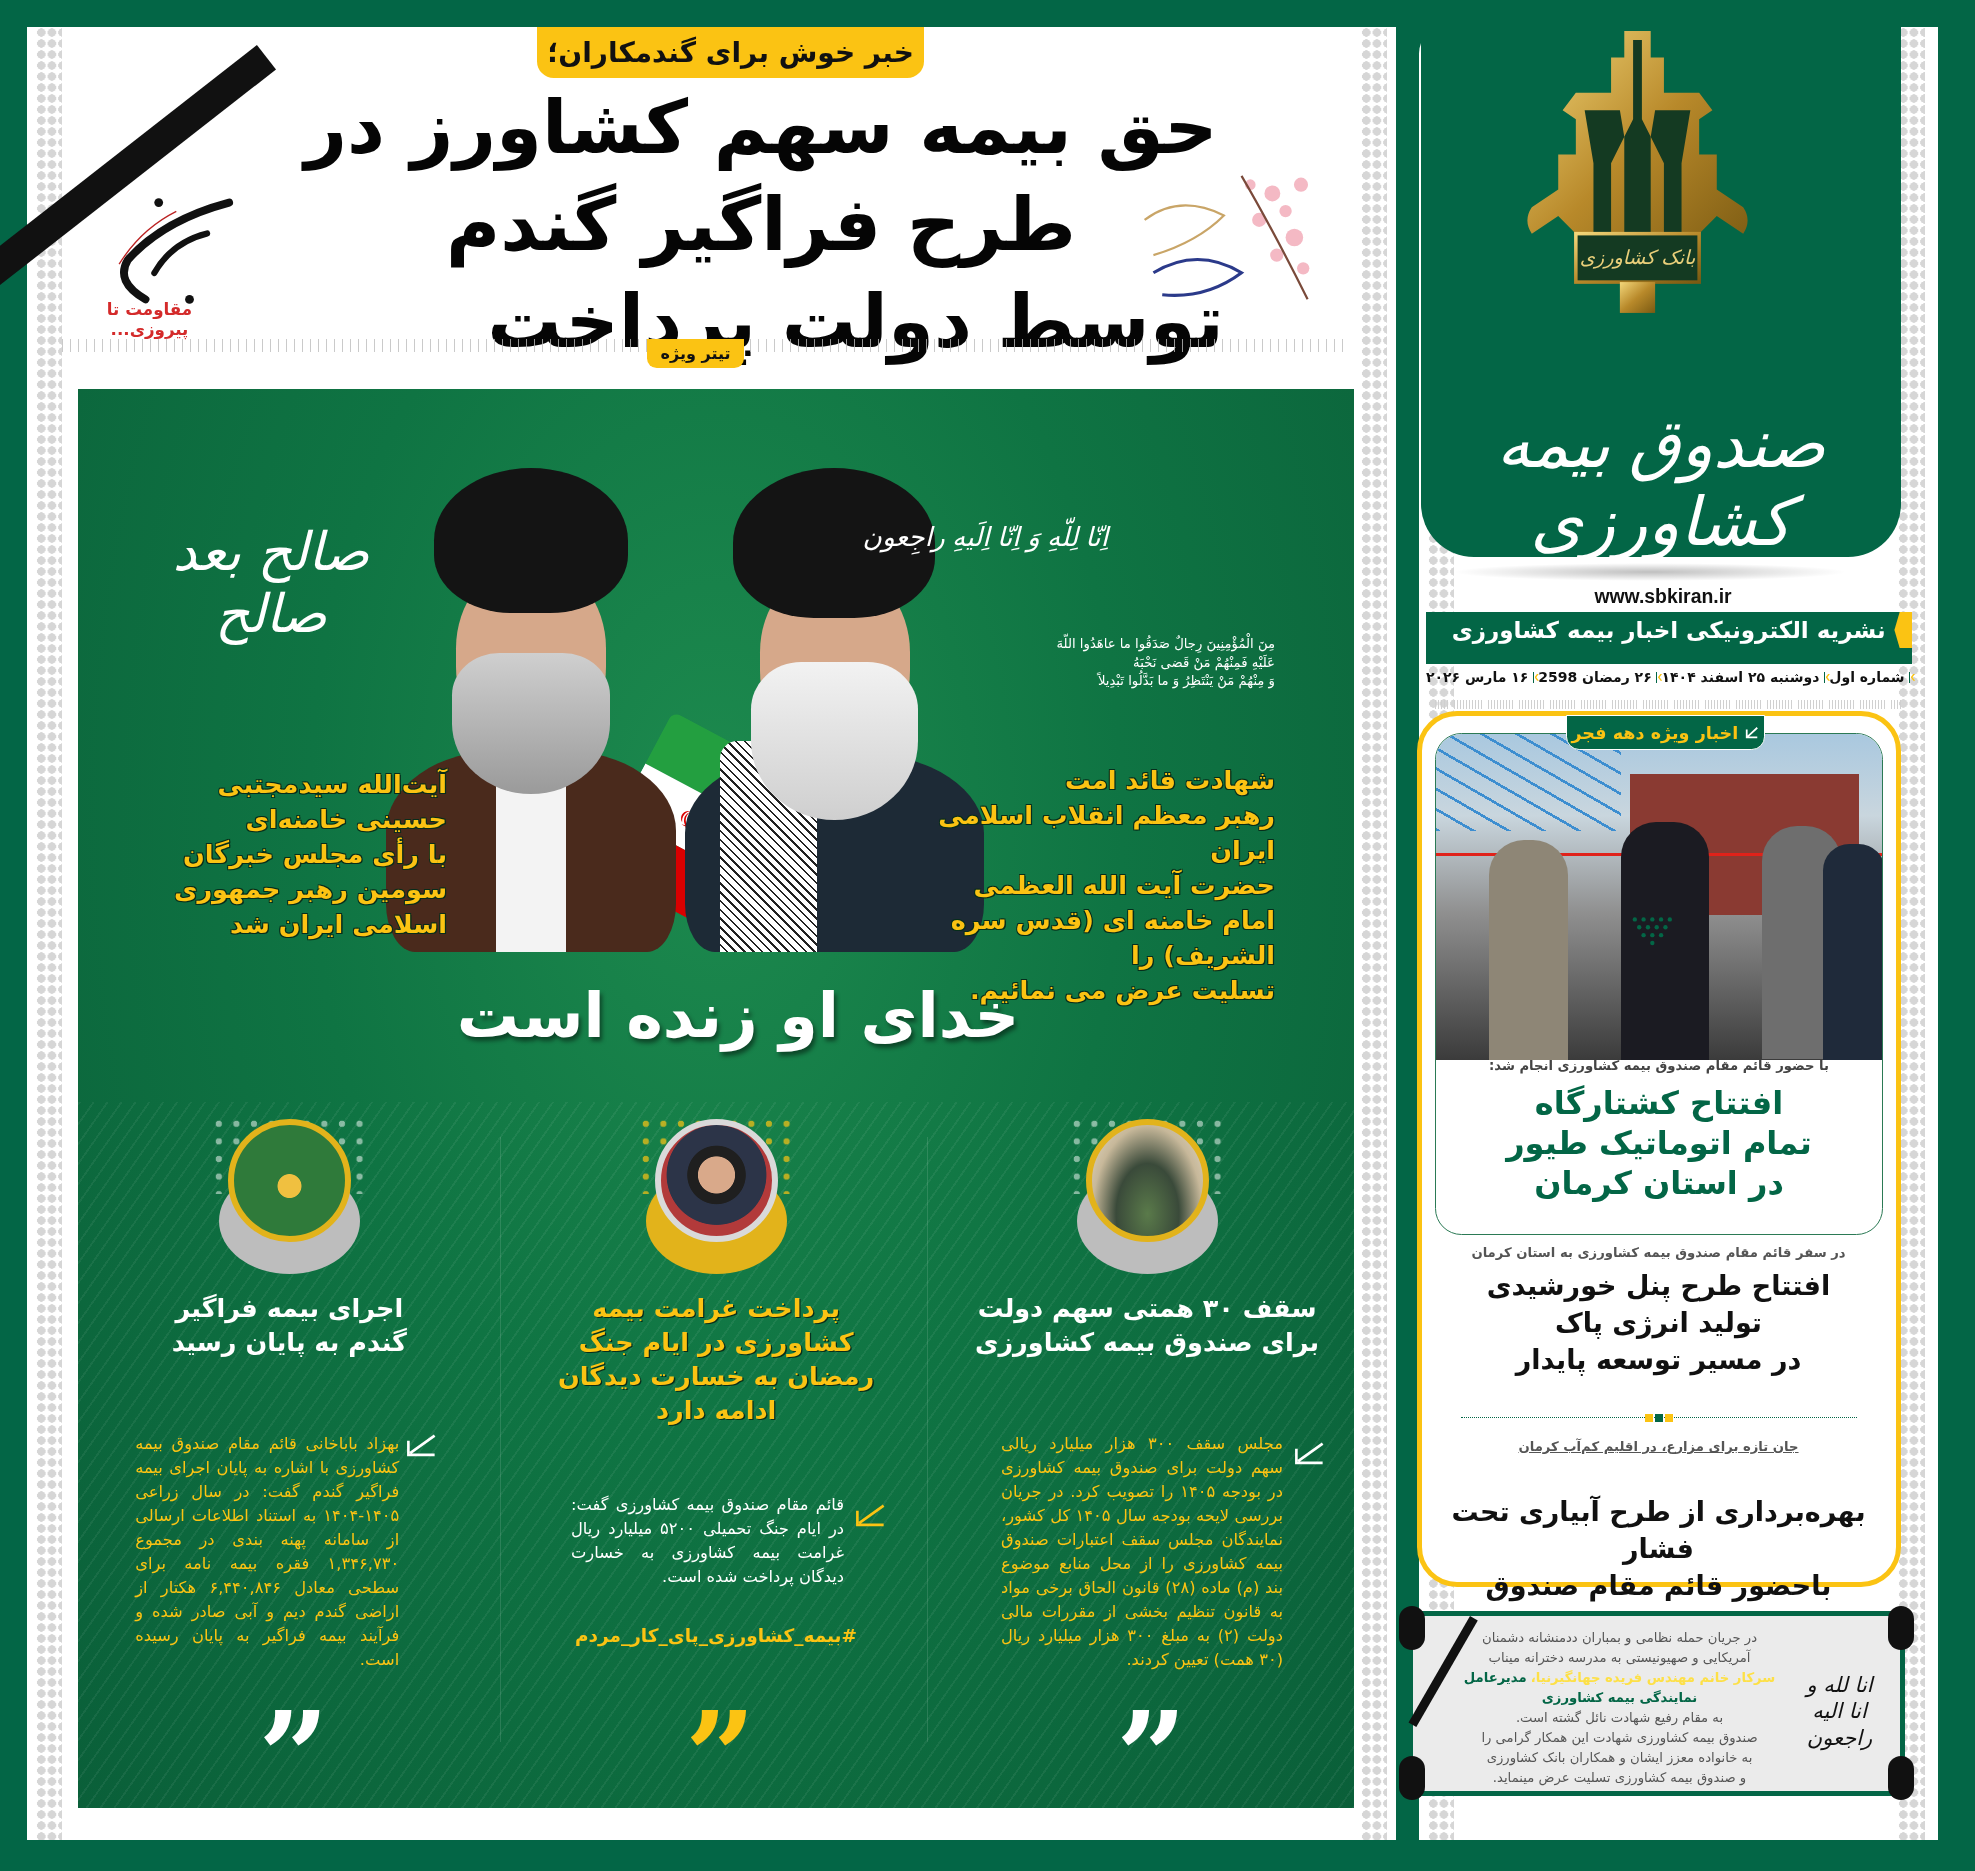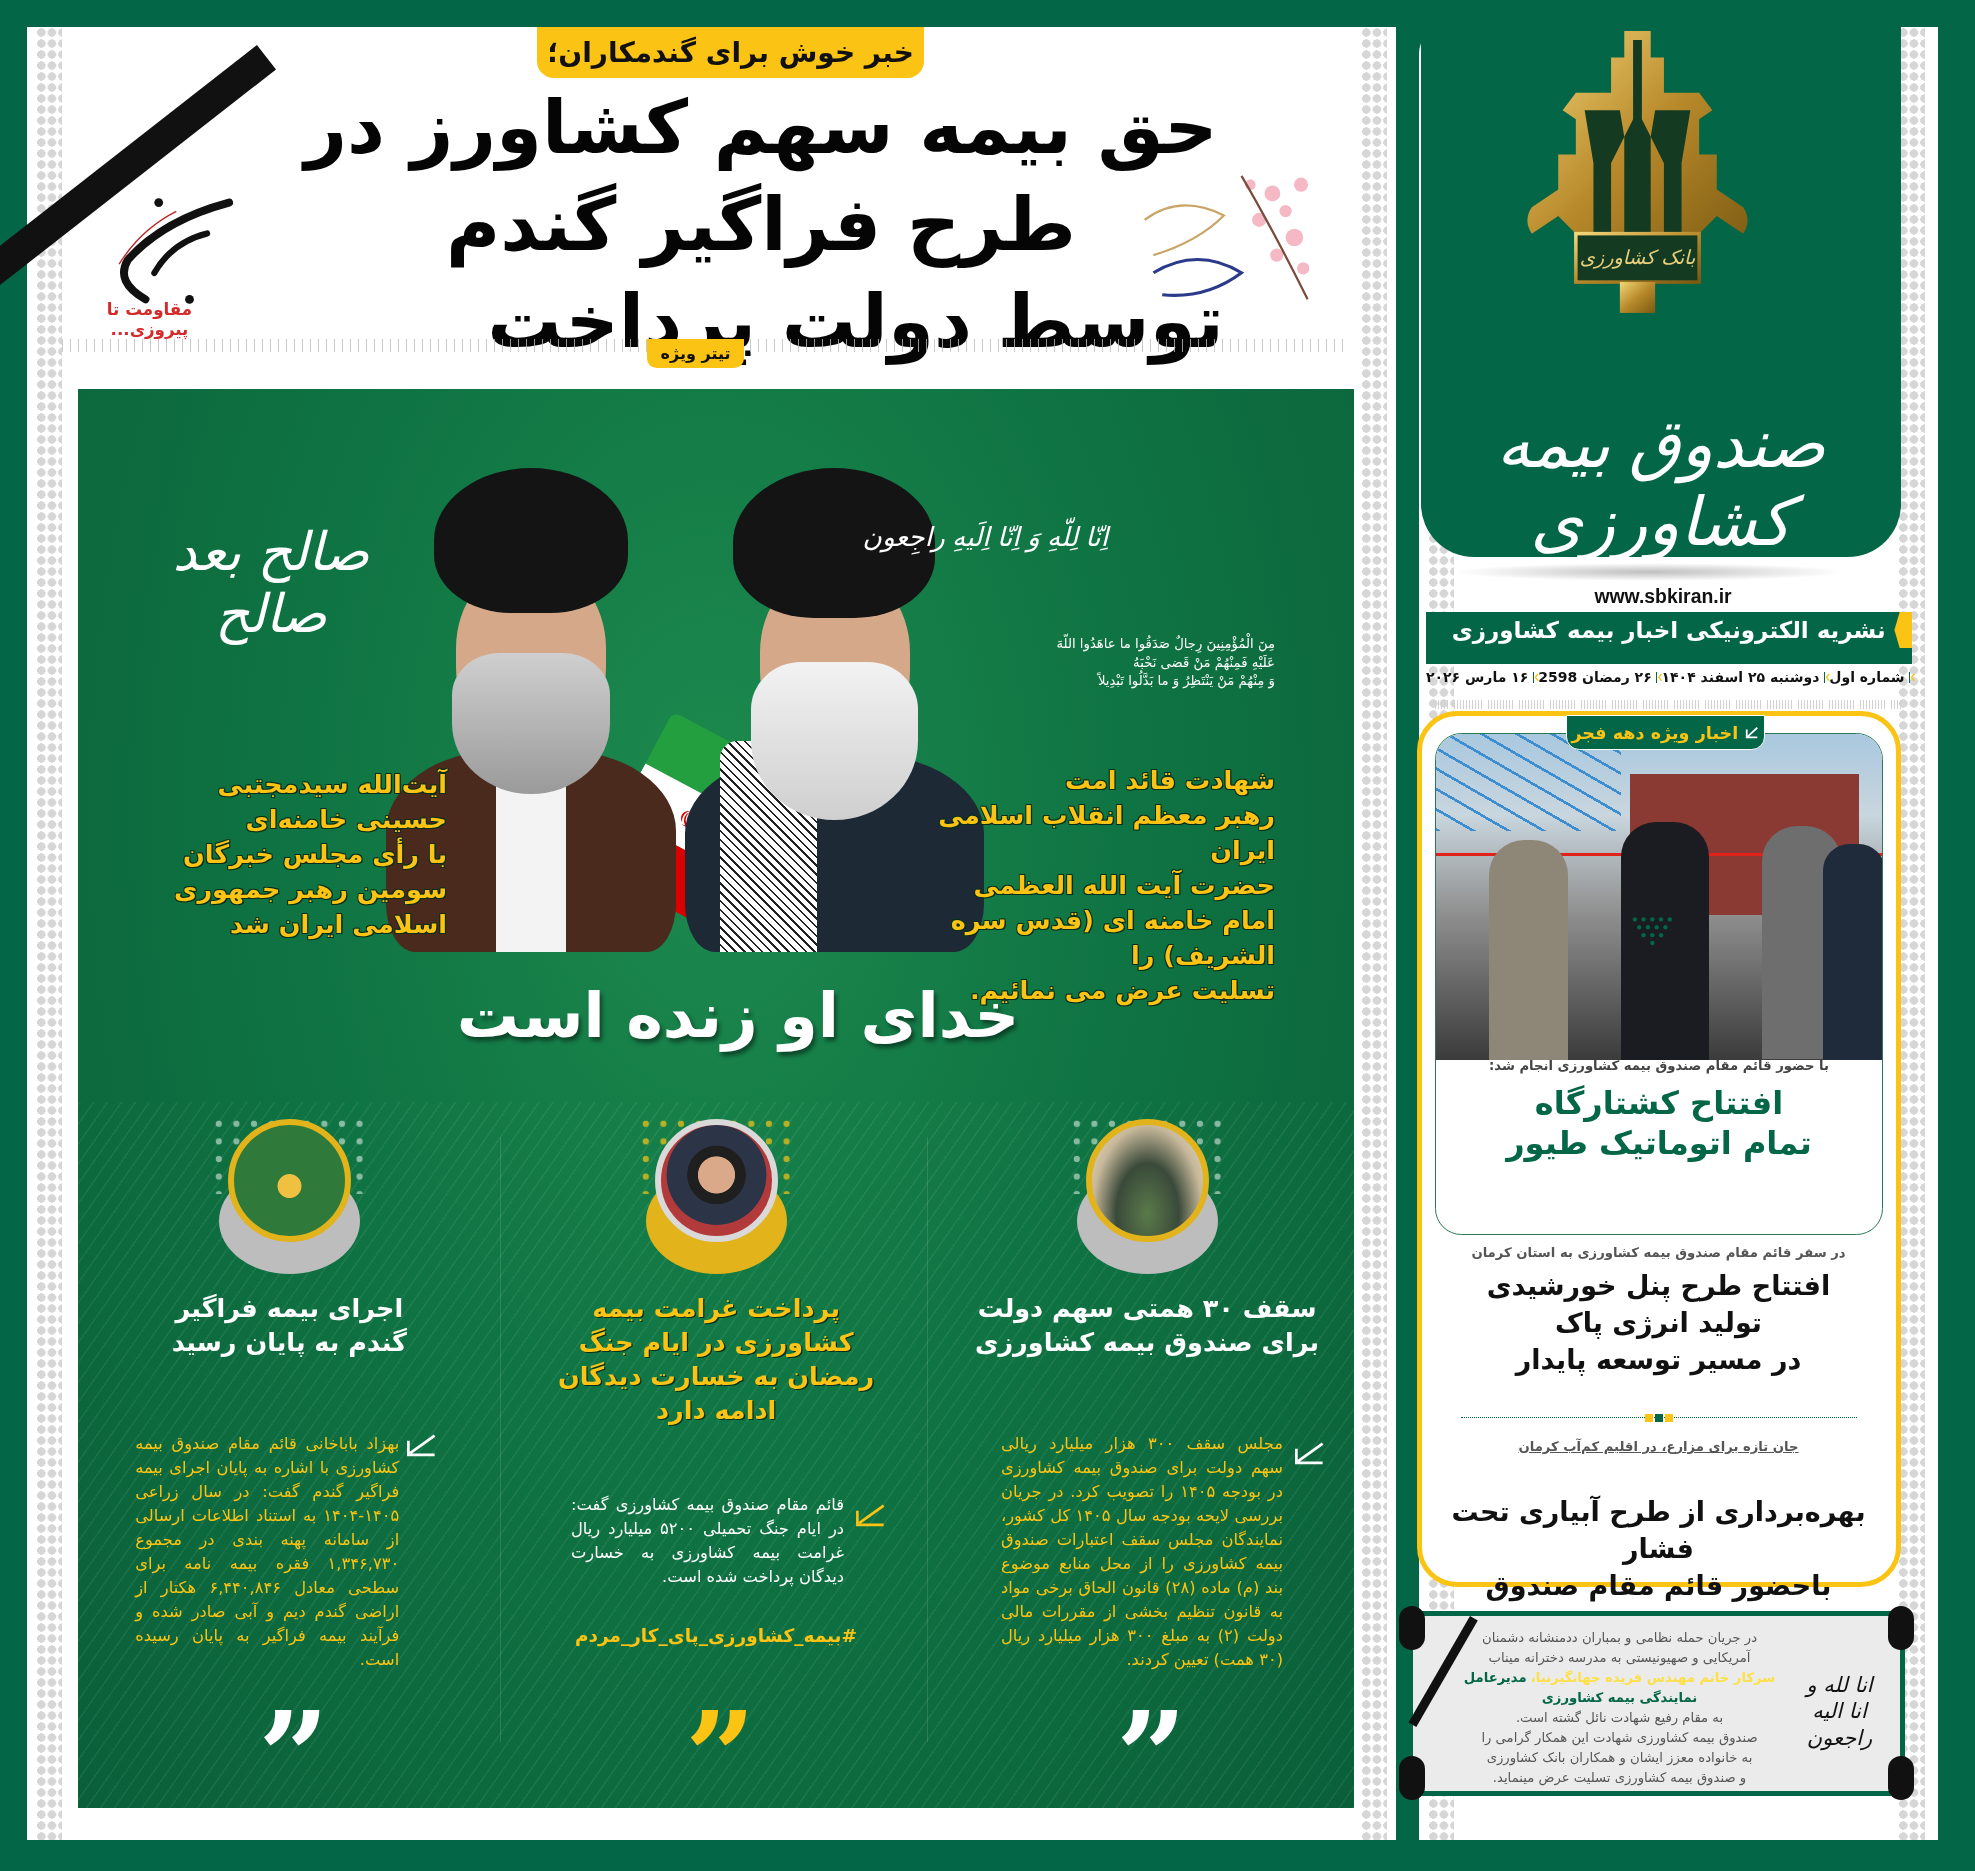--- a/index.html
+++ b/index.html
@@ -489,20 +489,21 @@
     <circle cx="35" cy="46" r="5"></circle>
       <circle cx="55" cy="46" r="5"></circle>
       <circle cx="75" cy="46" r="5"></circle>
     <circle cx="55" cy="64" r="5"></circle>
   </g>
 </svg>
 <div class="feature-kicker">با حضور قائم مقام صندوق بیمه کشاورزی انجام شد:</div>
 <div class="feature-title">
   <div>افتتاح کشتارگاه</div>
   <div>تمام اتوماتیک طیور</div>
+  <div>در استان کرمان</div>
 </div>
 
 <div class="news-kicker">در سفر قائم مقام صندوق بیمه کشاورزی به استان کرمان</div>
 <div class="news-title">
   <div>افتتاح طرح پنل خورشیدی</div>
   <div>تولید انرژی پاک</div>
   <div>در مسیر توسعه پایدار</div>
 </div>
 
 <div class="dotted-sep">

